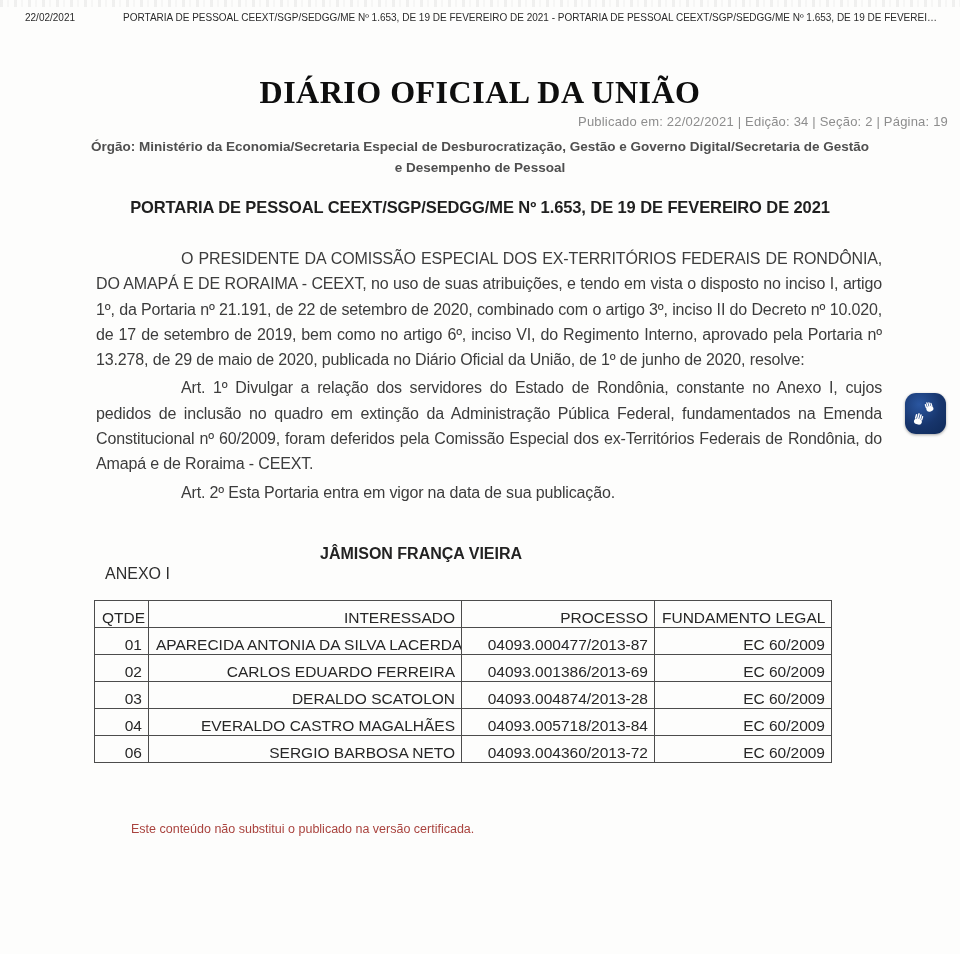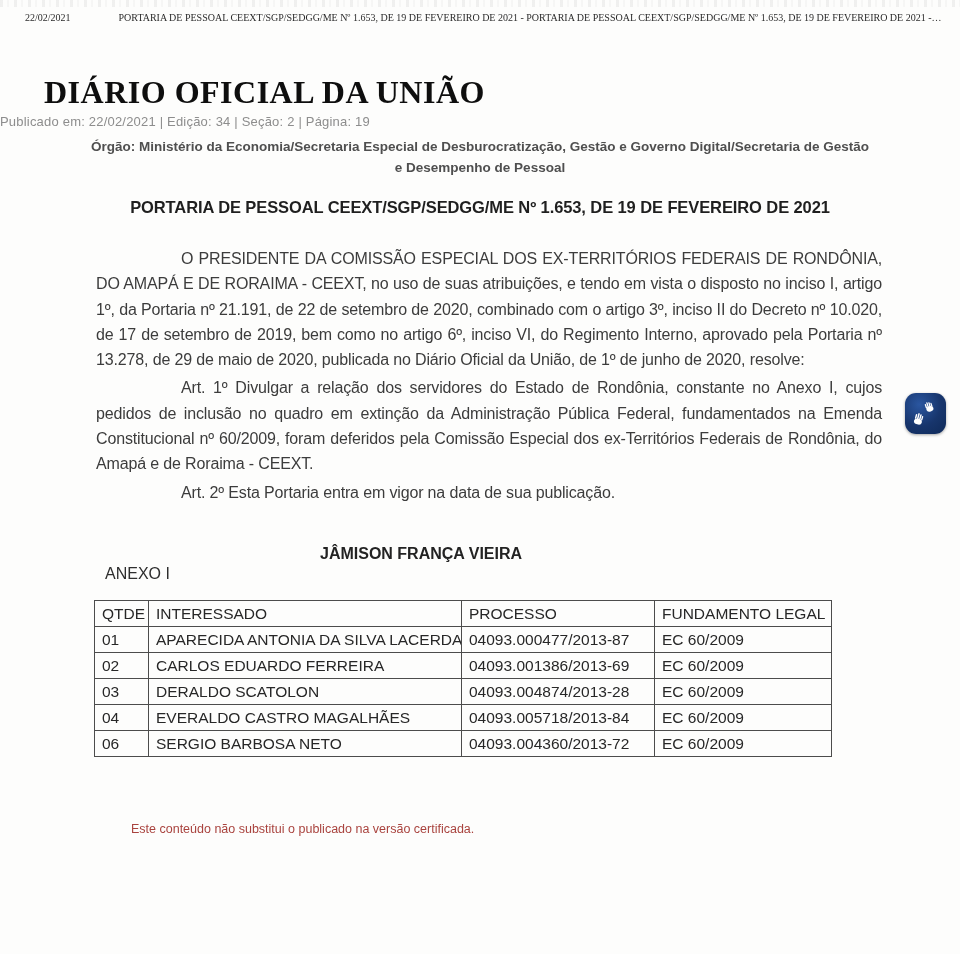--- a/index.html
+++ b/index.html
@@ -19,38 +19,38 @@
     position: absolute; top: 0; left: 0; right: 0; height: 7px;
     background: repeating-linear-gradient(90deg,
       rgba(120,120,120,.18) 0 3px, rgba(255,255,255,0) 3px 7px,
       rgba(150,150,150,.12) 7px 9px, rgba(255,255,255,0) 9px 14px);
     opacity: .55;
   }
   
   .top-bar {
     position: absolute; top: 12px; left: 25px; right: 18px;
     display: flex; align-items: baseline;
-    font-size: 10px; color: #2b2b2b; letter-spacing: 0; font-family: Liberation Serif, serif;
+    font-size: 10px; color: #2b2b2b; letter-spacing: 0;
   }
   .top-bar .date { flex: 0 0 auto; }
   .top-bar .doc-title {
     margin-left: 48px; flex: 1 1 auto;
     white-space: nowrap; overflow: hidden; text-overflow: ellipsis;
   }
   
   .masthead-title {
     position: absolute; top: 74px; left: 0; right: 0;
+    text-align: center;
     font-family: "Liberation Serif", serif;
     font-weight: 700; font-size: 32px; letter-spacing: .5px;
     color: #0e0e0e;
-    padding-left: 44px;
   }
   .masthead-meta {
     position: absolute; top: 114px; left: 0; right: 12px;
-    text-align: left; font-size: 13px; color: #8d8d8d;
+    text-align: right; font-size: 13px; color: #8d8d8d;
     letter-spacing: .2px;
   }
   .masthead-organ {
     position: absolute; top: 136px; left: 90px; right: 90px;
     text-align: center; font-size: 13.5px; font-weight: 700;
     color: #4f4f4f; line-height: 21px;
   }
   
   .article-heading {
     position: absolute; top: 198px; left: 60px; right: 60px;
@@ -73,22 +73,22 @@
     font-size: 16px; color: #2e2e2e; margin-left: 10px;
   }
   
   table.annex {
     position: absolute; top: 600px; left: 94px;
     width: 737px; border-collapse: collapse;
     font-size: 15.5px; color: #272727; table-layout: fixed;
   }
   table.annex th, table.annex td {
     border: 1.5px solid #4c4c4c;
-    height: 26px; padding: 0 6px 0 7px;
-    font-weight: 400; text-align: left;
+    height: 26px; padding: 8px 6px 0 7px;
+    font-weight: 400; text-align: right;
     white-space: nowrap; overflow: hidden;
   }
   
   .cert-note {
     position: absolute; top: 822px; left: 95px;
     font-size: 12.5px; color: #a9433e; letter-spacing: 0; margin-left: 36px;
   }
   
   .libras-btn {
     position: absolute; top: 393px; right: 14px;

